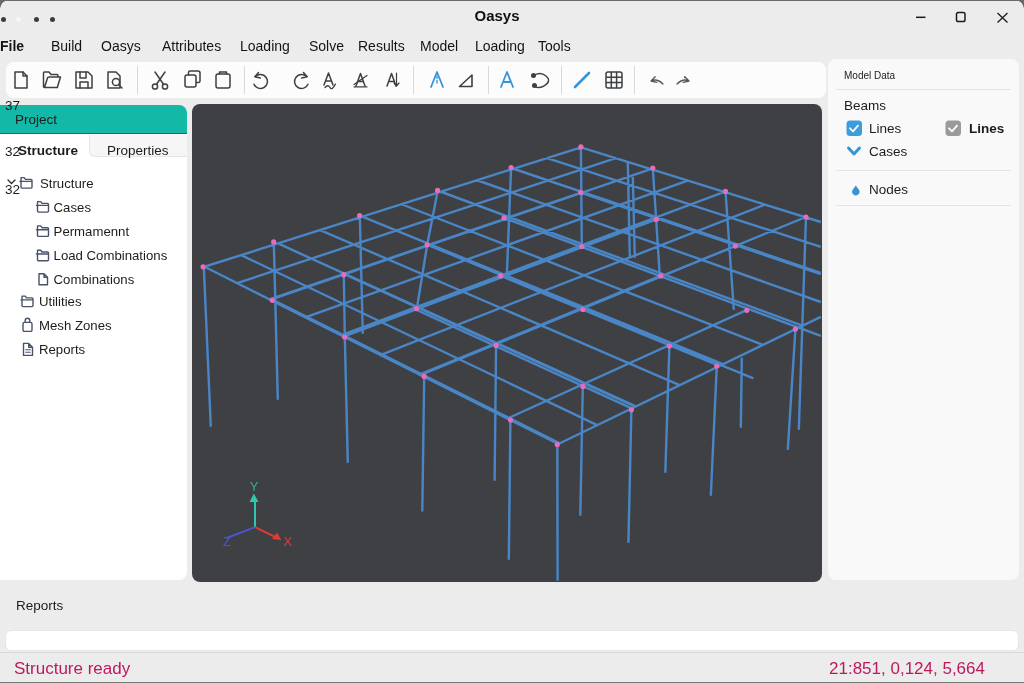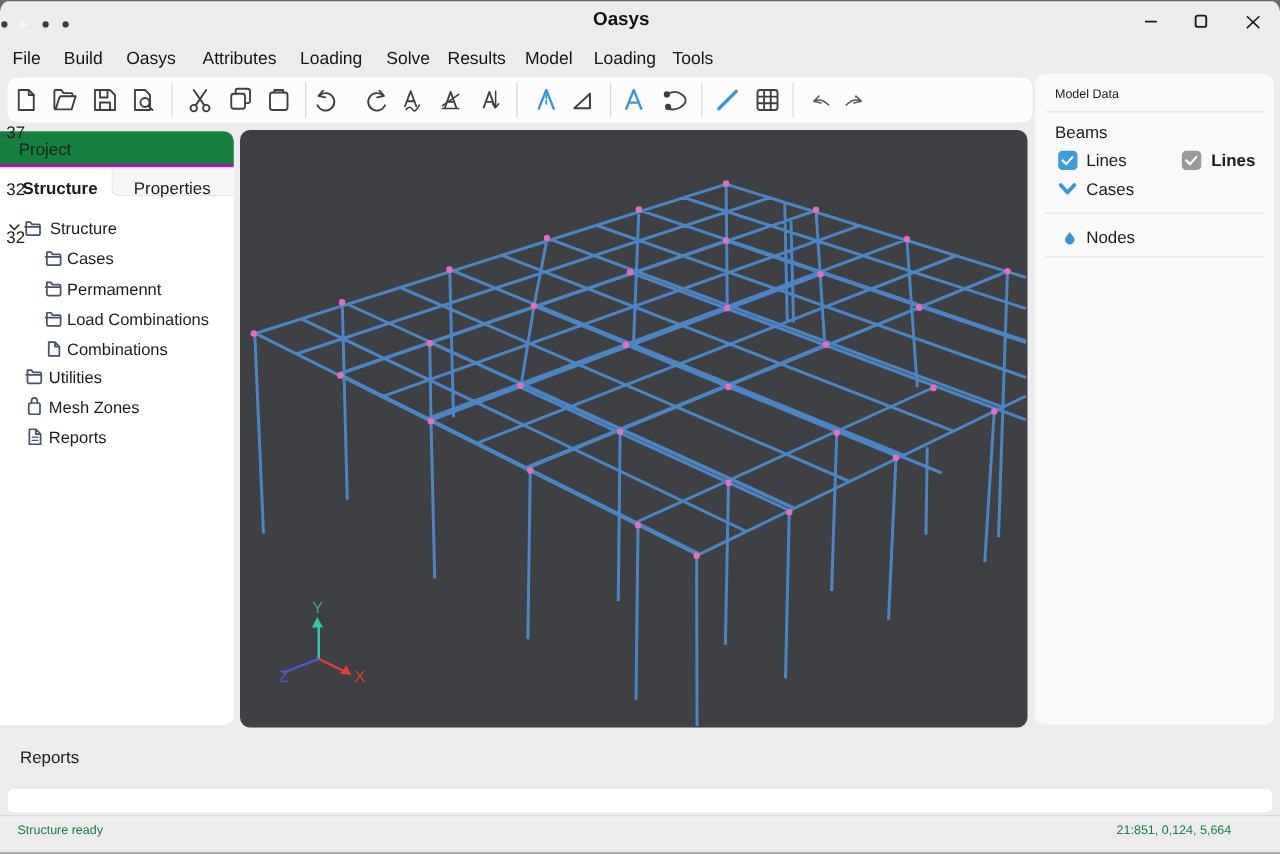--- a/index.html
+++ b/index.html
@@ -6,55 +6,55 @@
 .abs{position:absolute}
 .titlebar{left:0;top:0;width:1024px;height:30px;border-top:1px solid #6a6a6a}
 .title{left:-15px;top:7px;width:1024px;text-align:center;font-size:15px;font-weight:bold;color:#111}
 .dot{width:5px;height:5px;border-radius:50%;background:#3c3c3c;top:17px}
 .winbtn{color:#1c1c1c}
 .menubar{top:38px;font-size:14px;color:#141414}
 .menubar span{position:absolute;top:0;white-space:nowrap}
 .toolbar{left:6px;top:62px;width:820px;height:36px;background:#fcfcfc;border-radius:8px}
 .tsep{top:66px;width:1px;height:28px;background:#d8d8d8}
 .lpanel{left:0;top:105px;width:187px;height:475px;background:#fff;border-radius:0 8px 8px 0}
-.lphead{left:0;top:105px;width:187px;height:29px;background:#15803d;border-bottom:3px solid #a21caf;border-radius:0 8px 0 0}
+.lphead{left:0;top:105px;width:187px;height:29px;background:#14b8a6;border-bottom:1px solid #a21caf;border-radius:0 8px 0 0}
 .lphead span{position:absolute;left:15px;top:7px;font-size:13.5px}
 .tabP{left:89px;top:135px;width:98px;height:22px;background:#f6f6f6;border-bottom:1px solid #e4e4e4;border-left:1px solid #e4e4e4;border-radius:0 0 0 6px}
 .tabS{left:0;top:135px;width:89px;height:32px;background:#fff}
 .tabS b{position:absolute;left:18px;top:8px;font-size:13.5px}
 .tabP span{position:absolute;left:17px;top:8px;font-size:13.5px}
 .rpanel{left:828px;top:59px;width:191px;height:521px;background:#f9f9f9;border-radius:8px}
 .rrow{position:absolute;white-space:nowrap;font-size:13.5px}
 .rnum{position:absolute;right:18px;font-size:13.5px}
 .hr{position:absolute;left:836px;height:1px;background:#e4e4e4;width:175px}
 .canvas{left:192px;top:104px;width:630px;height:478px;background:#3E4043;border-radius:8px}
 .msg{left:16px;top:598px;font-size:13.5px}
 .inputbar{left:5px;top:630px;width:1014px;height:21px;background:#fff;border:1px solid #e6e6e6;border-radius:6px}
 .statussep{left:0;top:652px;width:1024px;height:1px;background:#d9d9d9}
-.status{top:659px;font-size:10px;color:#15803d}
+.status{top:659px;font-size:17px;color:#be185d}
 .bborder{left:0;top:682px;width:1024px;height:1px;background:#777}
 svg{display:block}
 </style></head><body>
 
 <div class="abs titlebar"></div>
 <div class="abs" style="left:0;top:0;width:9px;height:9px;background:radial-gradient(circle at 9px 9px, rgba(0,0,0,0) 8.5px, #6a6a6a 9px)"></div>
 <div class="abs" style="right:0;top:0;width:9px;height:9px;background:radial-gradient(circle at 0 9px, rgba(0,0,0,0) 8.5px, #6a6a6a 9px)"></div>
 <div class="abs title">Oasys</div>
 <div class="abs dot" style="left:1px"></div>
 <div class="abs dot" style="left:16px;background:#f6f6f6"></div>
 <div class="abs dot" style="left:34px"></div>
 <div class="abs dot" style="left:50px"></div>
 <svg class="abs winbtn" style="left:908px;top:10px" width="110" height="16" viewBox="0 0 110 16">
 <path d="M8 7.3h9.5" stroke="#1c1c1c" stroke-width="1.5"></path>
 <rect x="48.5" y="2.5" width="8.5" height="9" rx="1.8" fill="none" stroke="#1c1c1c" stroke-width="1.5"></rect>
 <path d="M89.5 3l10 9.5M99.5 3l-10 9.5" stroke="#1c1c1c" stroke-width="1.3"></path>
 </svg>
 
 <div class="abs menubar">
-<span style="left:10px;font-weight:normal">File</span>
+<span style="left:0;font-weight:bold">File</span>
 <span style="left:51px">Build</span>
 <span style="left:101px">Oasys</span>
 <span style="left:162px">Attributes</span>
 <span style="left:240px">Loading</span>
 <span style="left:309px">Solve</span>
 <span style="left:358px">Results</span>
 <span style="left:420px">Model</span>
 <span style="left:475px">Loading</span>
 <span style="left:538px">Tools</span>
 </div>

